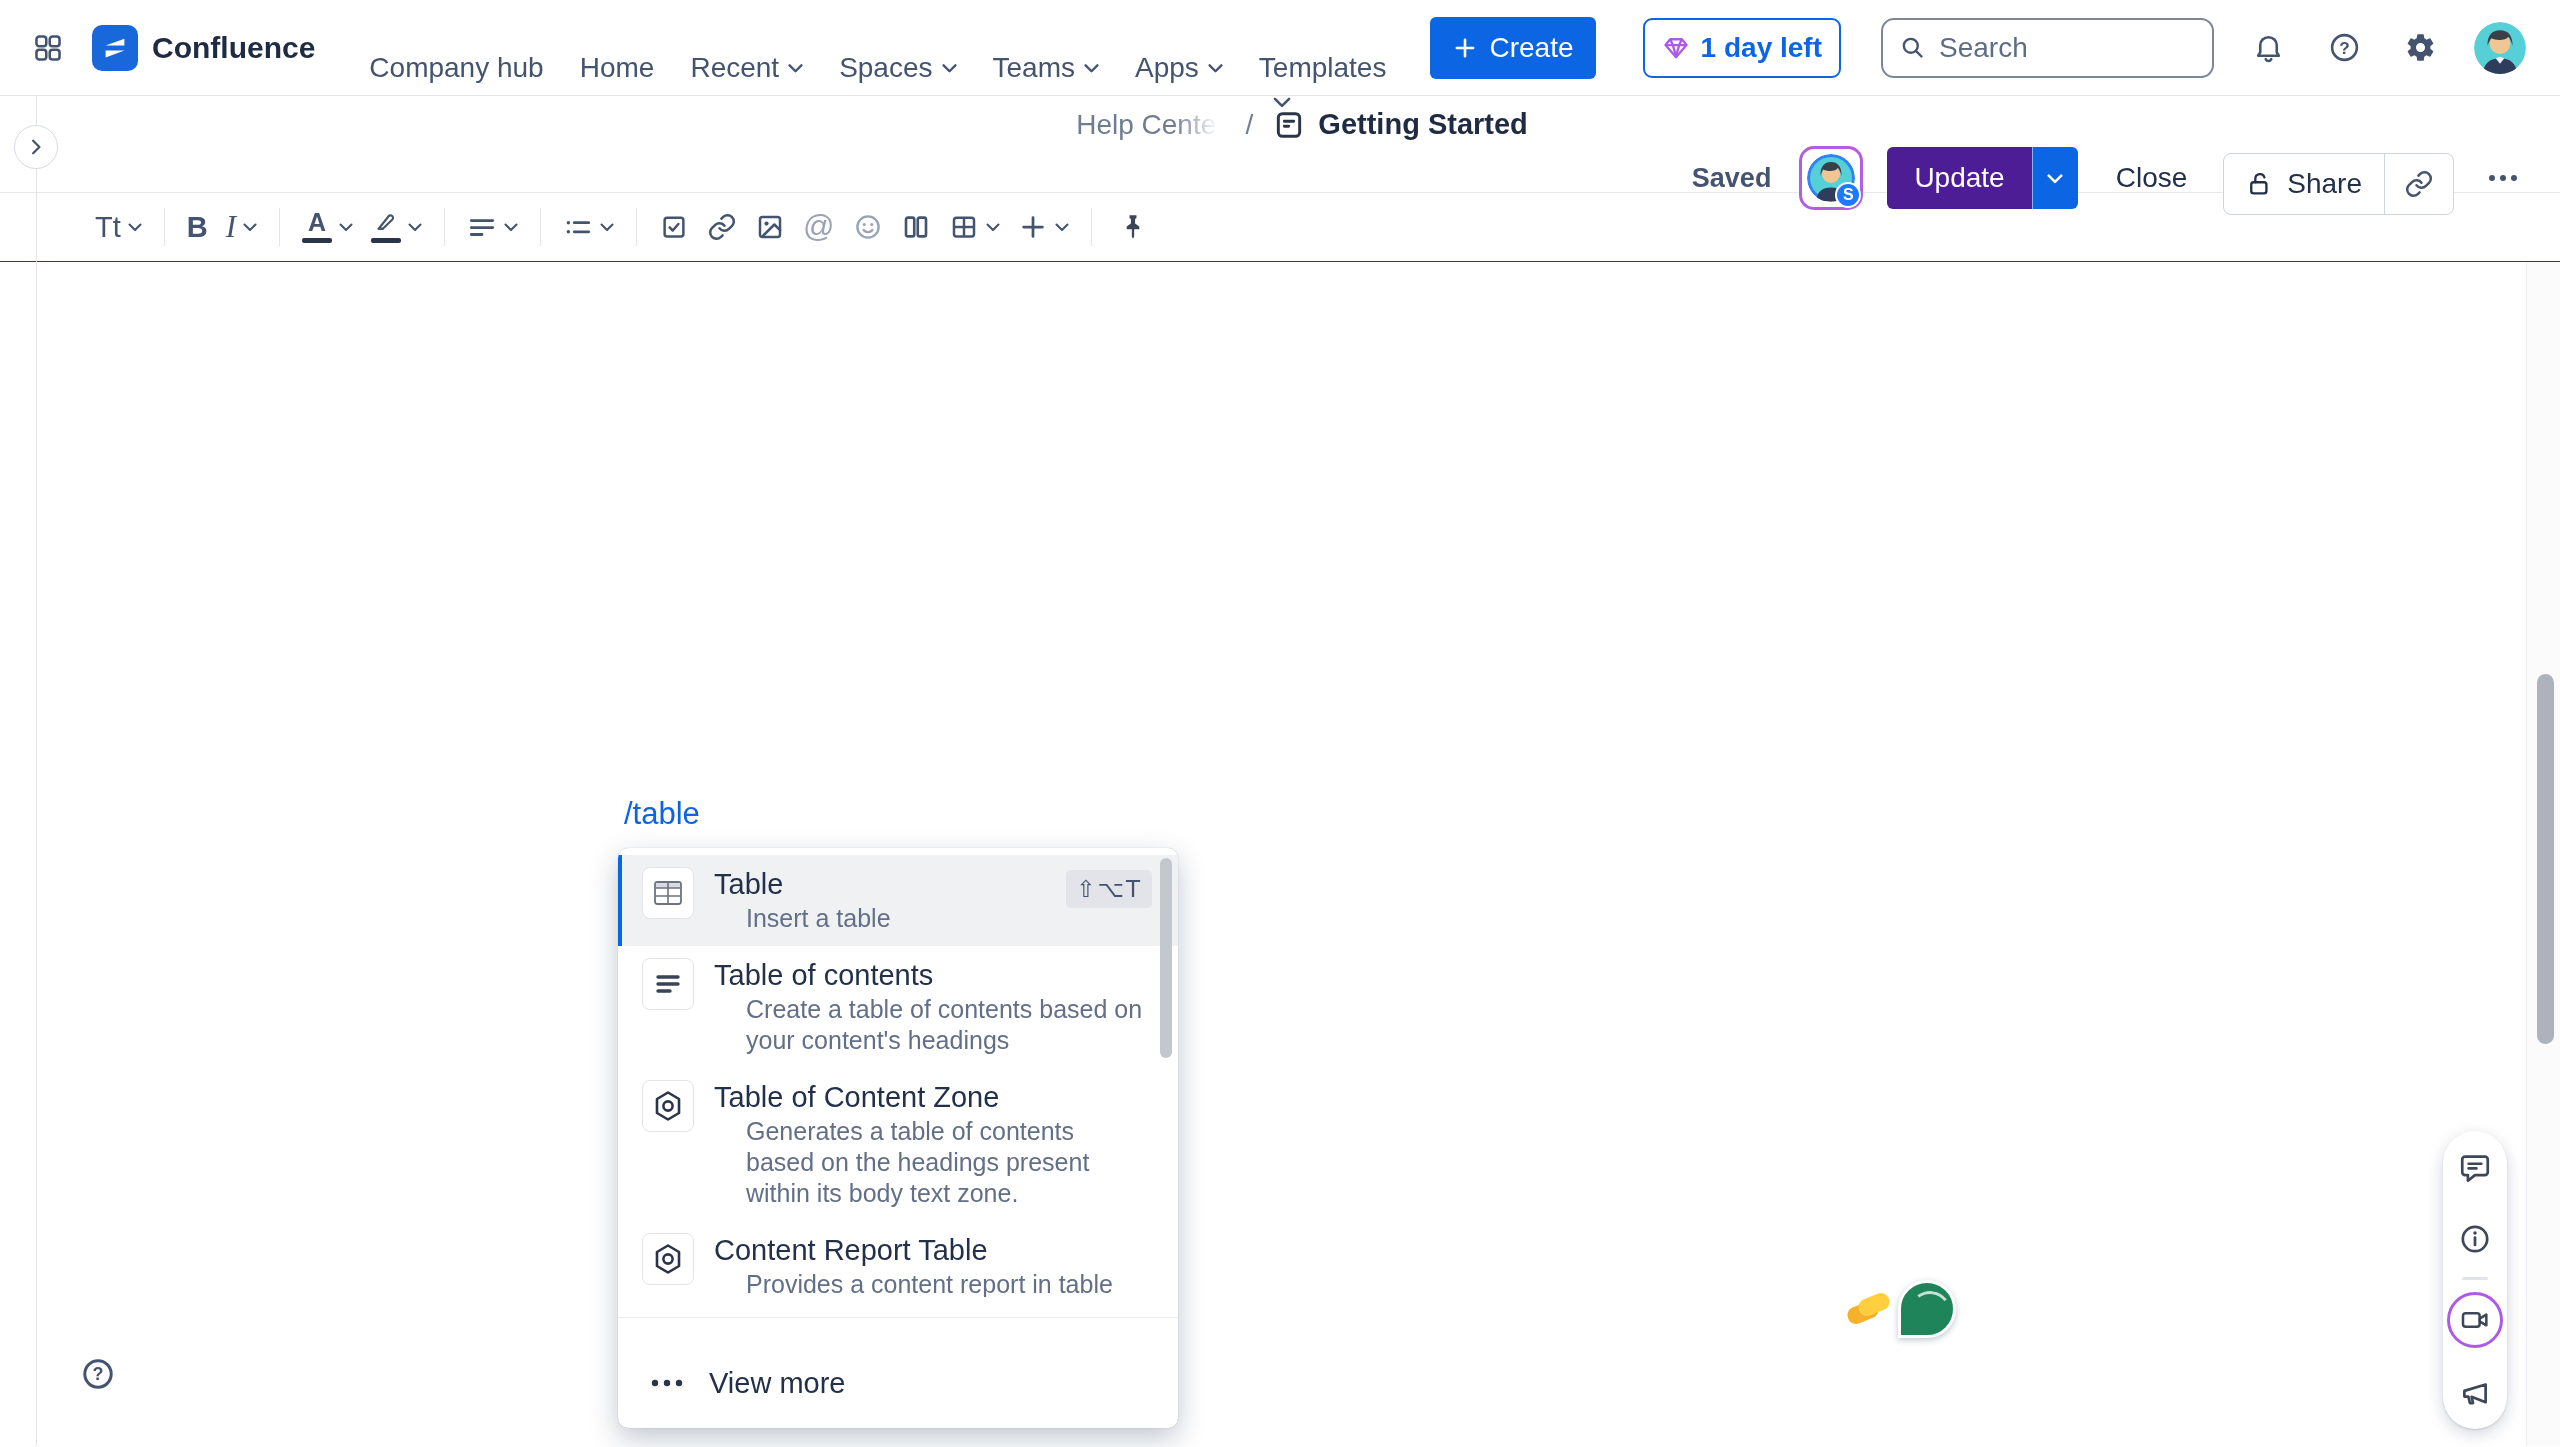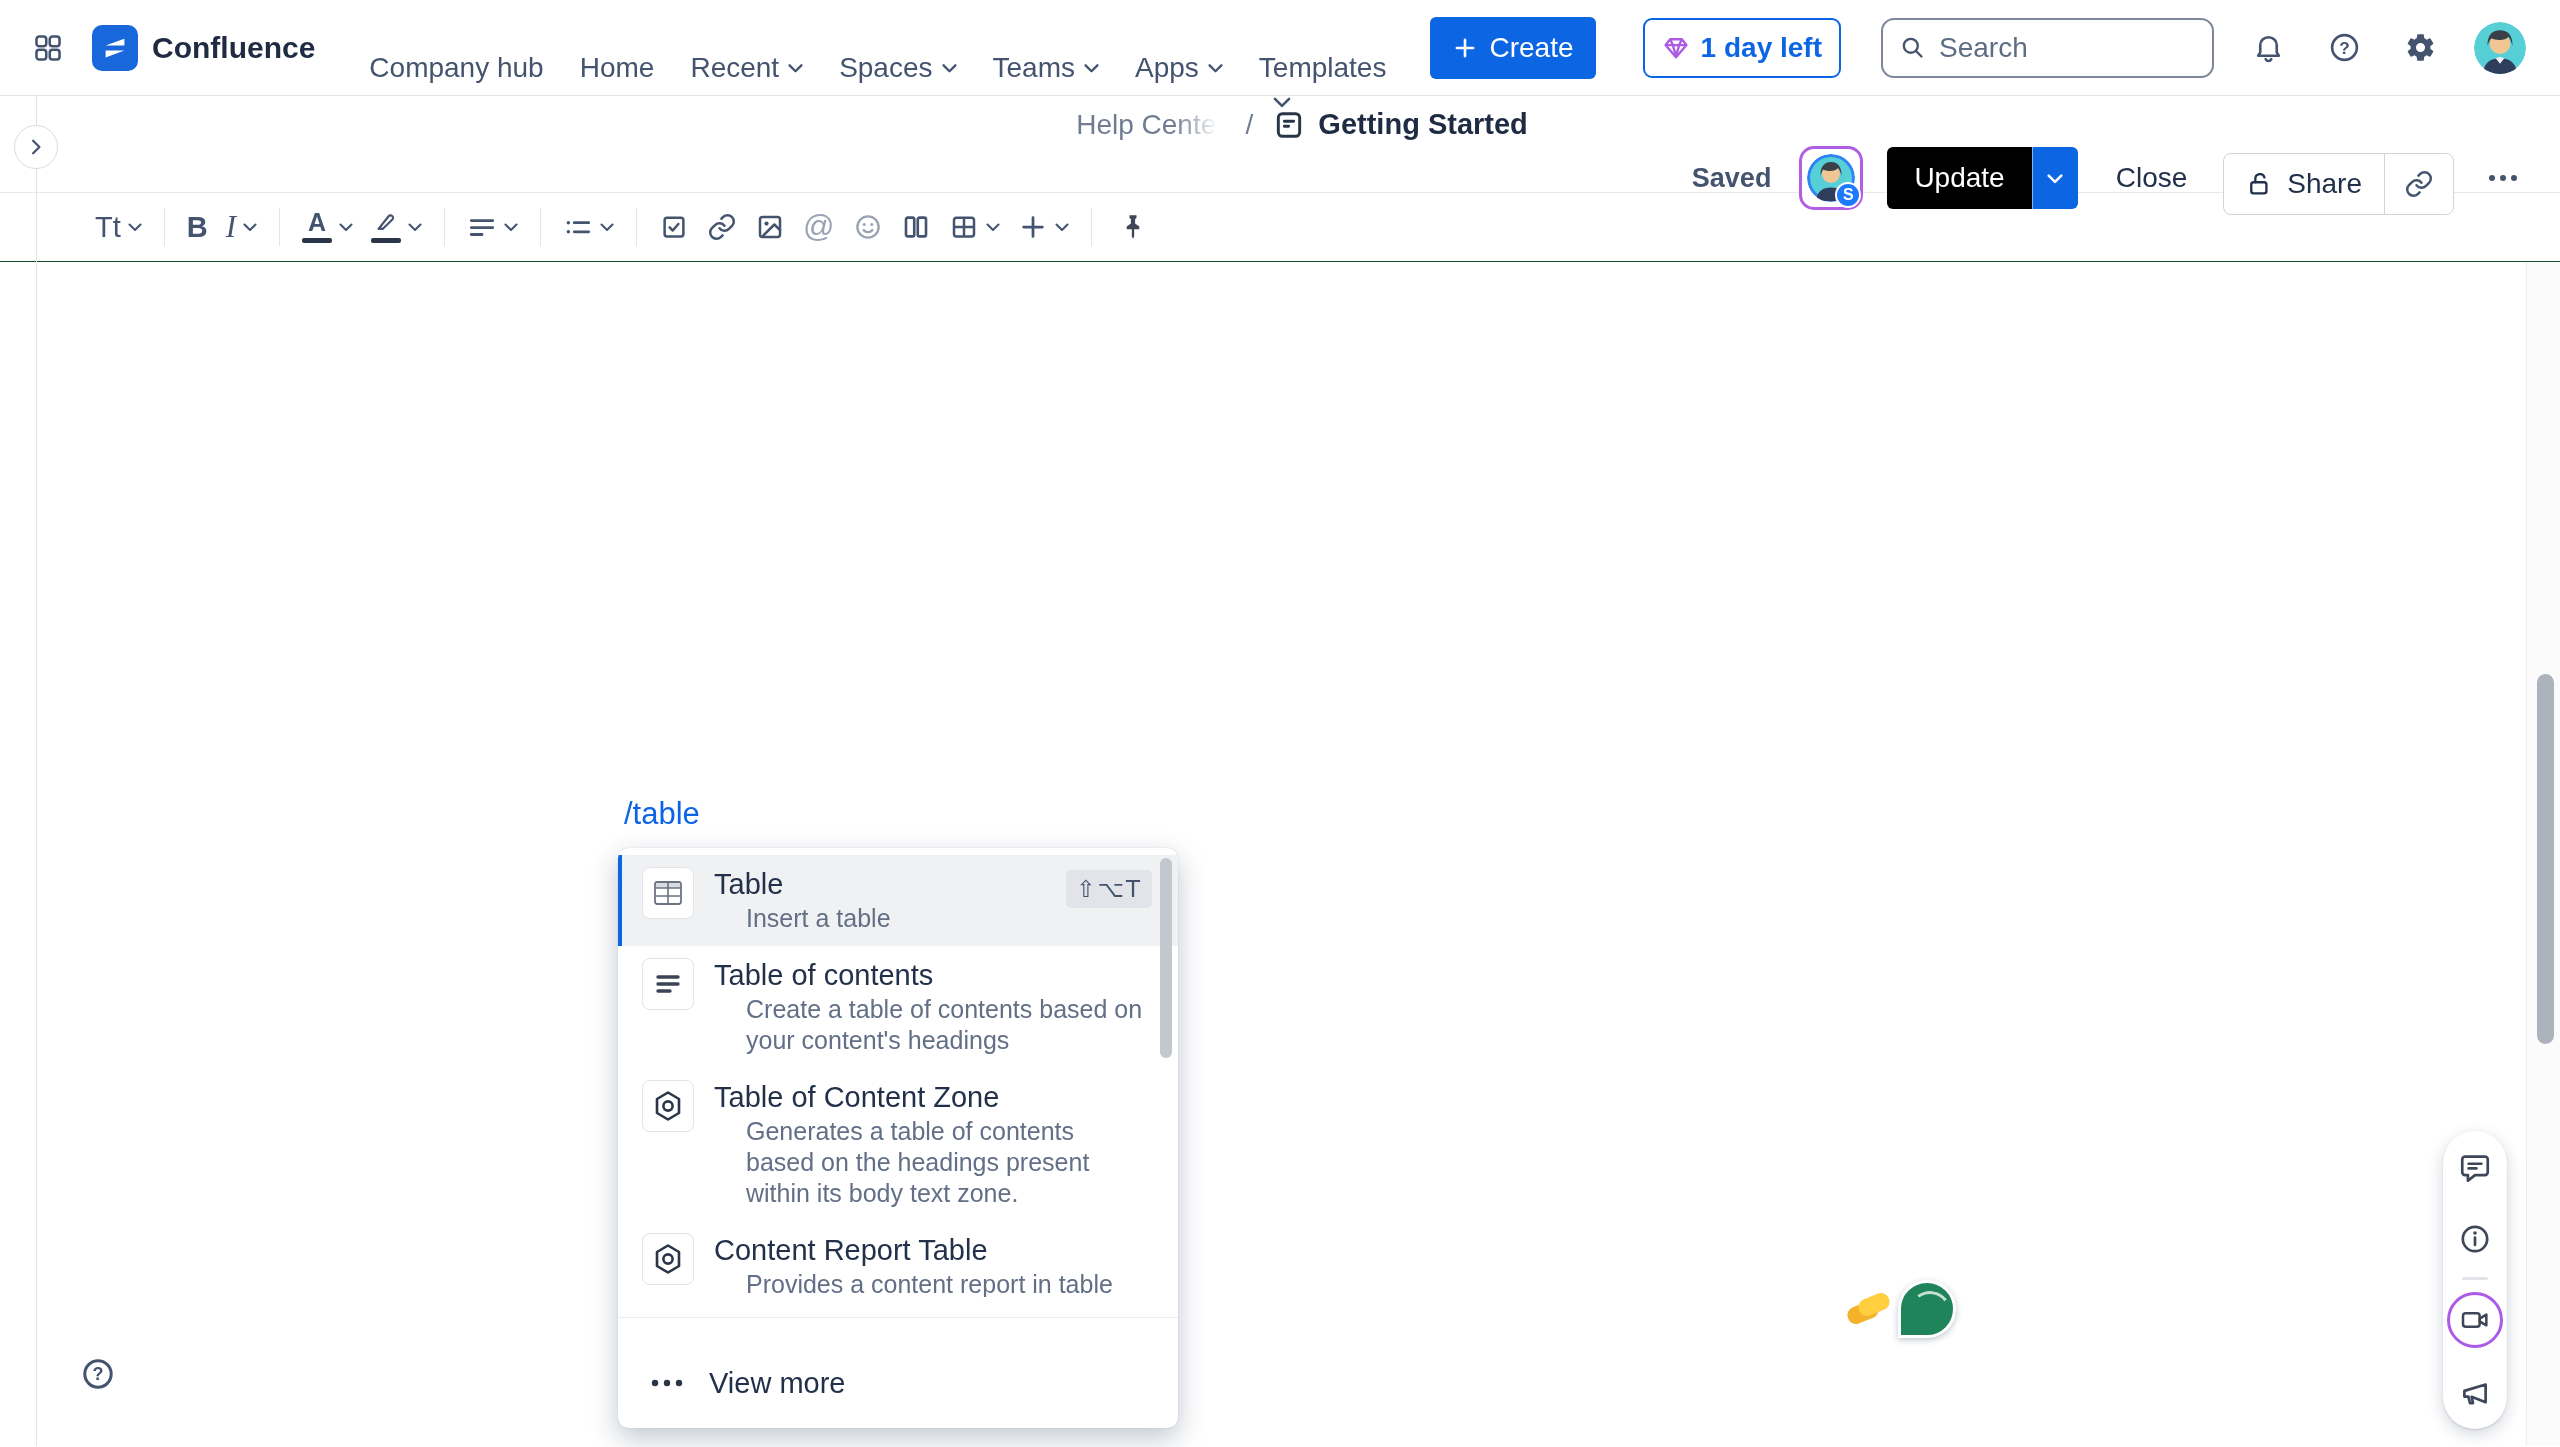--- a/index.html
+++ b/index.html
@@ -56,21 +56,21 @@
   .header-actions { margin-left:auto; display:flex; align-items:center; }
   .save-status { font-size:27px; color:#44546F;font-weight:bold; }
   .avatar-ring { position:relative; width:64px; height:64px; border:3px solid #B15EE2;
     border-radius:15px; margin-left:28px; display:flex; align-items:center; justify-content:center;
     background:#fff; }
   .avatar-ring .avatar-sm { width:48px; height:48px; border-radius:50%; overflow:hidden; }
   .s-badge { position:absolute; right:-1px; bottom:-1px; width:26px; height:26px; border-radius:50%;
     background:#1D7AFC; color:#fff; font-size:16px; font-weight:700; display:flex; align-items:center;
     justify-content:center; border:2px solid #fff; }
   .update-split { display:flex; margin-left:24px; }
-  .update-main { height:62px; padding:0 27px; background:#000000; color:#fff; font-size:28px;
+  .update-main { height:62px; padding:0 27px; background:#4c1d95; color:#fff; font-size:28px;
     font-weight:500; border-radius:6px 0 0 6px; display:flex; align-items:center; }
   .update-caret { width:46px; height:62px; background:#0C66E4; color:#fff; border-radius:0 6px 6px 0;
     border-left:1px solid rgba(255,255,255,.5); display:flex; align-items:center; justify-content:center; }
   .close-btn { margin-left:38px; font-size:28px; color:#22304A; }
   .share-group { display:flex; align-items:stretch; height:62px; margin-left:36px;
     border:1px solid #CFD3DA; border-radius:8px; overflow:hidden; background:#fff;margin-top:12px; }
   .share-seg { display:flex; align-items:center; gap:13px; padding:0 22px; font-size:28px;
     color:#22304A; }
   .share-div { width:1px; background:#CFD3DA; }
   .link-seg { display:flex; align-items:center; padding:0 19px; color:#44546F; }

